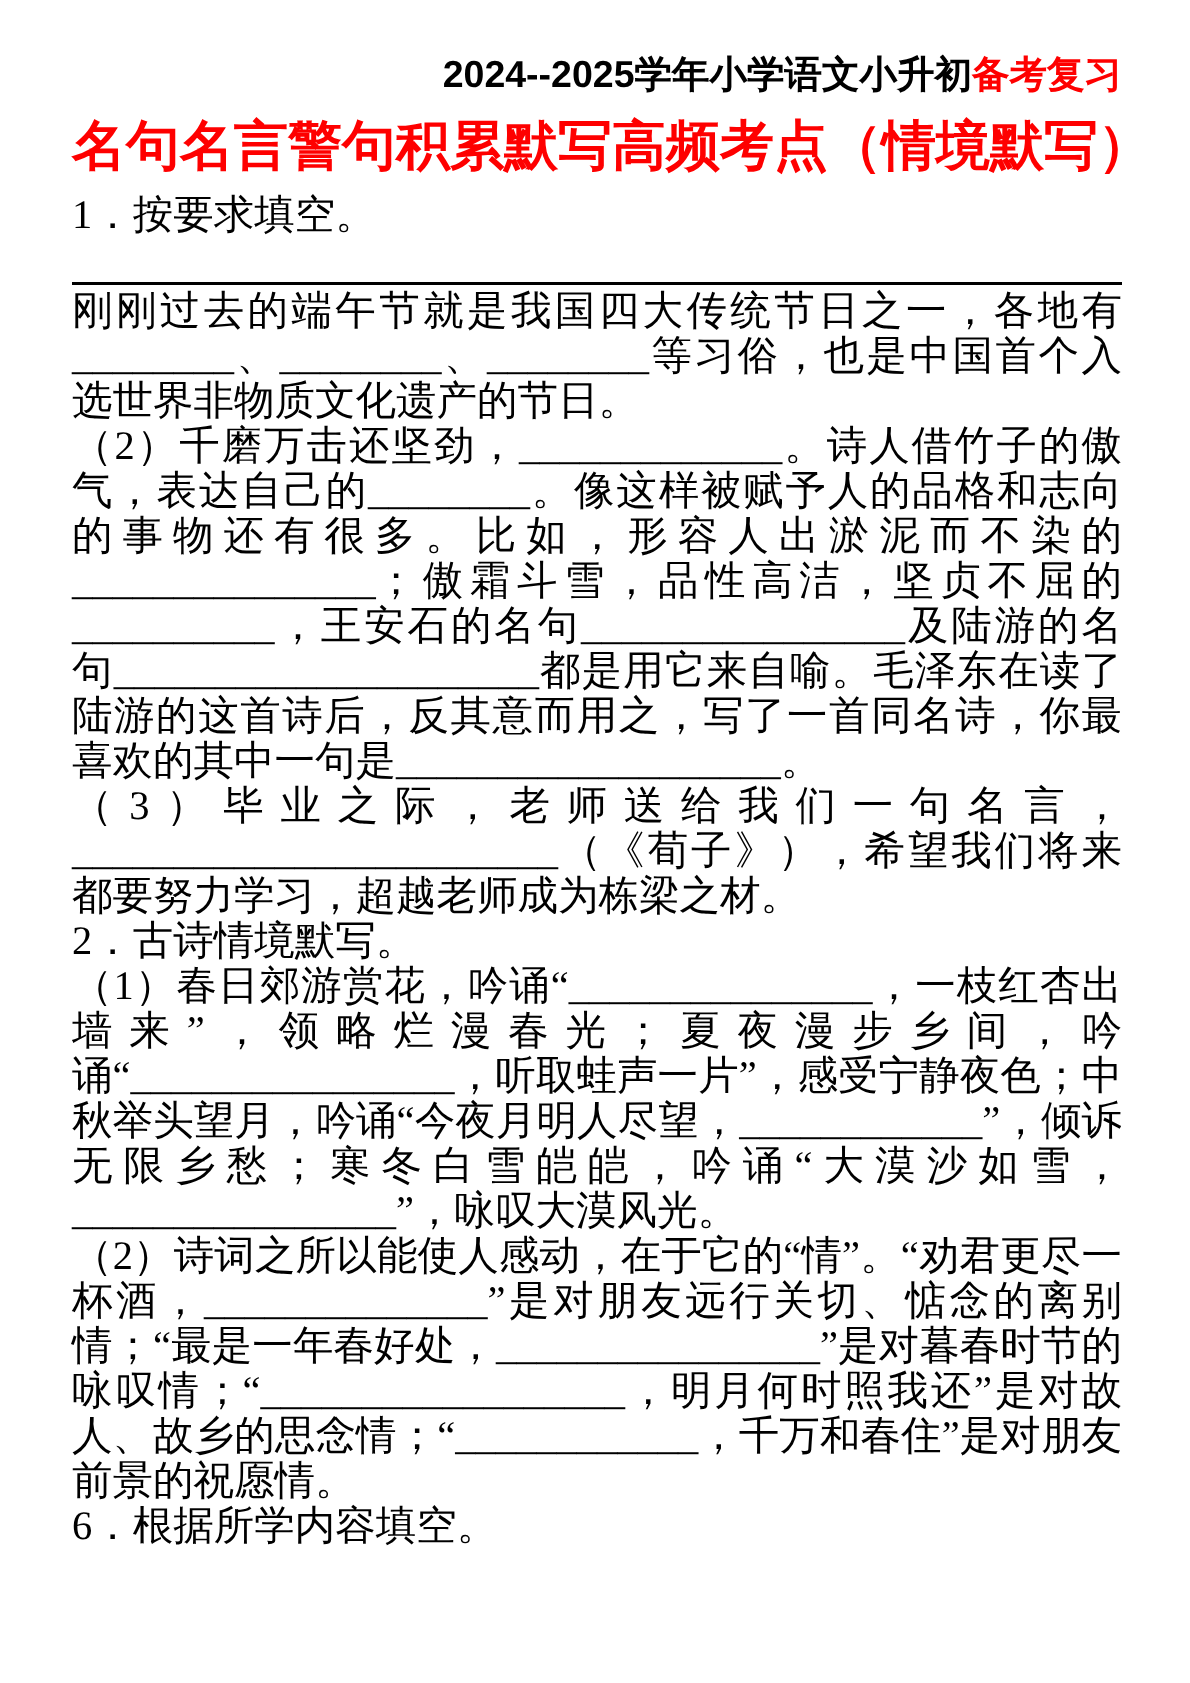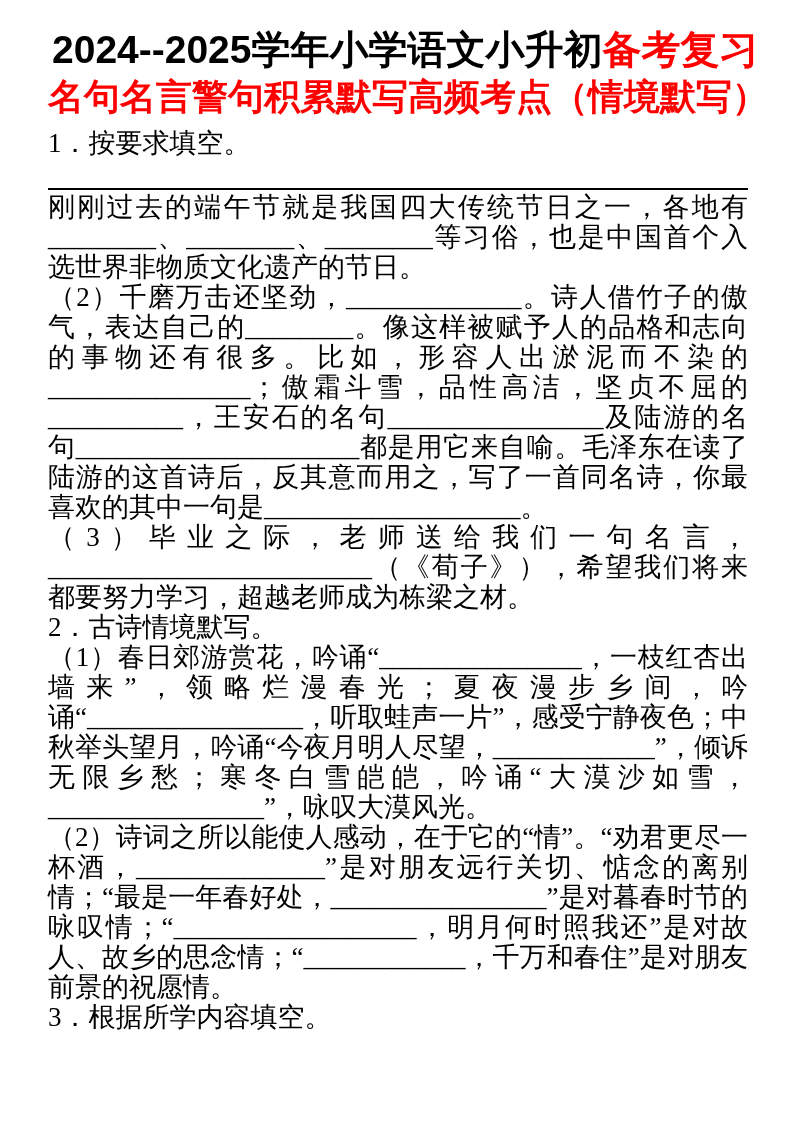--- a/index.html
+++ b/index.html
@@ -14,23 +14,23 @@
     margin: 0 auto;
     background: #ffffff;
     box-sizing: border-box;
     padding: 26px 45px 0 48px;
     overflow: hidden;
     color: #000000;
   }
   .title {
     font-family: "Liberation Sans", "DejaVu Sans", sans-serif;
     font-weight: bold;
-    font-size: 39px;
+    font-size: 25px;
     line-height: 48px;
-    text-align: left;
+    text-align: right;
     margin: 0 0 4px 4px;
     letter-spacing: 0px;
     white-space: nowrap;
   }
   .title .red-part { color: #fe0000; }
   .subtitle {
     font-family: "Liberation Sans", "DejaVu Sans", sans-serif;
     font-weight: bold;
     font-size: 36px;
     line-height: 38px;
@@ -77,17 +77,17 @@
 
     <p>（3）毕业之际，老师送给我们一句名言，________________________（《荀子》），希望我们将来都要努力学习，超越老师成为栋梁之材。</p>
 
 
     <p>2．古诗情境默写。</p>
 
     <p>（1）春日郊游赏花，吟诵“_______________，一枝红杏出墙来”，领略烂漫春光；夏夜漫步乡间，吟诵“________________，听取蛙声一片”，感受宁静夜色；中秋举头望月，吟诵“今夜月明人尽望，____________”，倾诉无限乡愁；寒冬白雪皑皑，吟诵“大漠沙如雪，________________”，咏叹大漠风光。</p>
 
     <p>（2）诗词之所以能使人感动，在于它的“情”。“劝君更尽一杯酒，______________”是对朋友远行关切、惦念的离别情；“最是一年春好处，________________”是对暮春时节的咏叹情；“__________________，明月何时照我还”是对故人、故乡的思念情；“____________，千万和春住”是对朋友前景的祝愿情。</p>
 
-    <p>3．根据所学内容填空。</p>
+    <p>6．根据所学内容填空。</p>
 
 
   </div>
 </div>
 
 </body></html>

